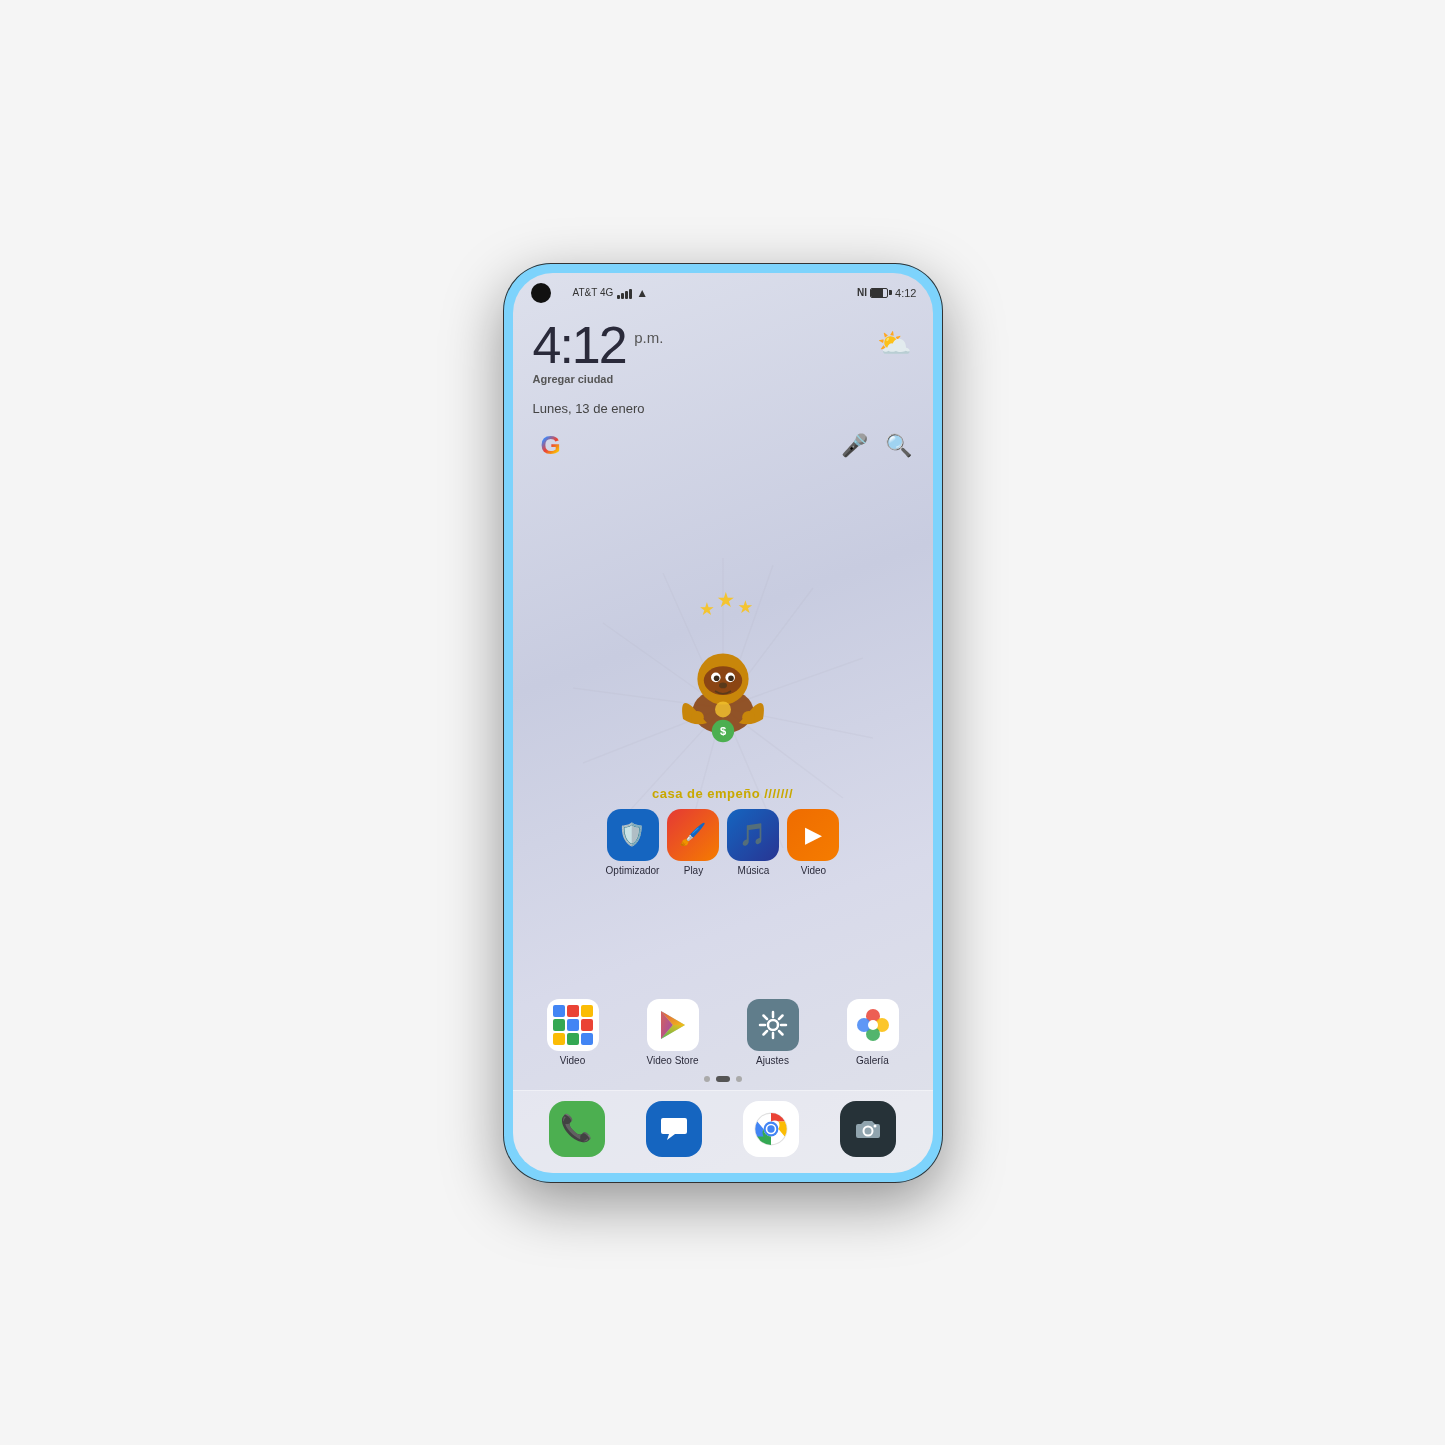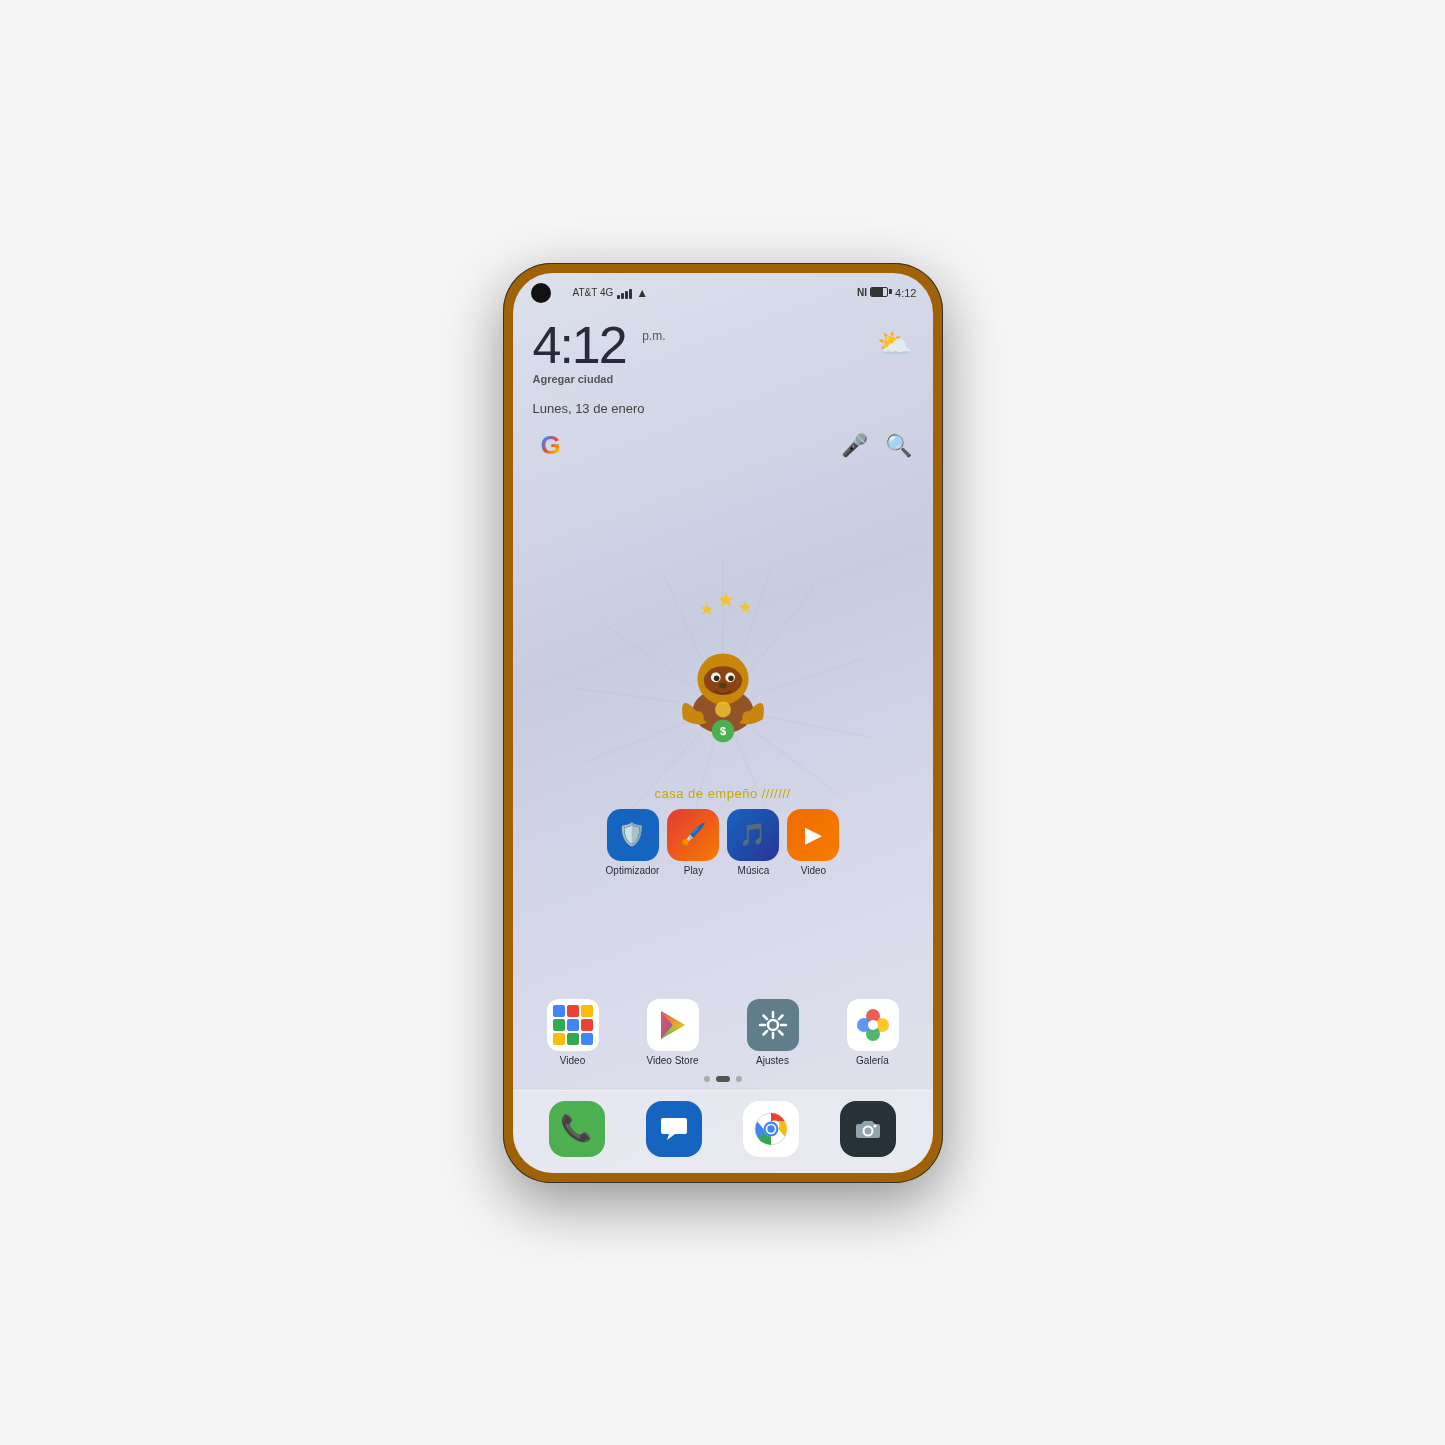--- a/index.html
+++ b/index.html
@@ -9,21 +9,21 @@
       background: #f5f5f5;
       display: flex;
       align-items: center;
       justify-content: center;
       font-family: sans-serif;
     }
 
     .phone-outer {
       width: 440px;
       height: 920px;
-      background: #a16207;
+      background: #7dd3fc;
       border-radius: 48px;
       padding: 10px;
       box-shadow: 0 20px 60px rgba(0,0,0,0.4), inset 0 0 0 1px #333;
       position: relative;
     }
 
     .phone-screen {
       width: 100%;
       height: 100%;
       border-radius: 40px;
@@ -61,21 +61,21 @@
 
     .status-left {
       display: flex;
       align-items: center;
       gap: 4px;
       padding-left: 44px; 
     }
 
     .status-right {
       display: flex;
-      align-items: flex-start;
+      align-items: center;
       gap: 3px;
     }
 
     .punch-hole {
       position: absolute;
       top: 10px;
       left: 18px;
       width: 20px;
       height: 20px;
       background: #111;
@@ -95,23 +95,23 @@
 
     .clock-left {}
     .clock-time {
       font-size: 52px;
       font-weight: 200;
       color: #2a2a3a;
       line-height: 1;
       letter-spacing: -2px;
     }
     .clock-ampm {
-      font-size: 12px;
+      font-size: 15px;
       color: #555;
-      margin-left: 12px;
+      margin-left: 4px;
       vertical-align: top;
       margin-top: 10px;
       display: inline-block;
     }
     .clock-label {
       font-size: 11px;
       color: #555;
       margin-top: 2px;
       font-weight: bold;
     }
@@ -183,21 +183,21 @@
     }
 
     .mascot-svg {
       width: 160px;
       height: auto;
     }
 
     .brand-text {
       font-size: 13px;
       color: #c8a800;
-      font-weight: 400;
+      font-weight: 700;
       margin-top: 19px;
       letter-spacing: 0.5px;
     }
 
     
     .quick-apps {
       position: relative;
       z-index: 10;
       display: flex;
       justify-content: space-around;

